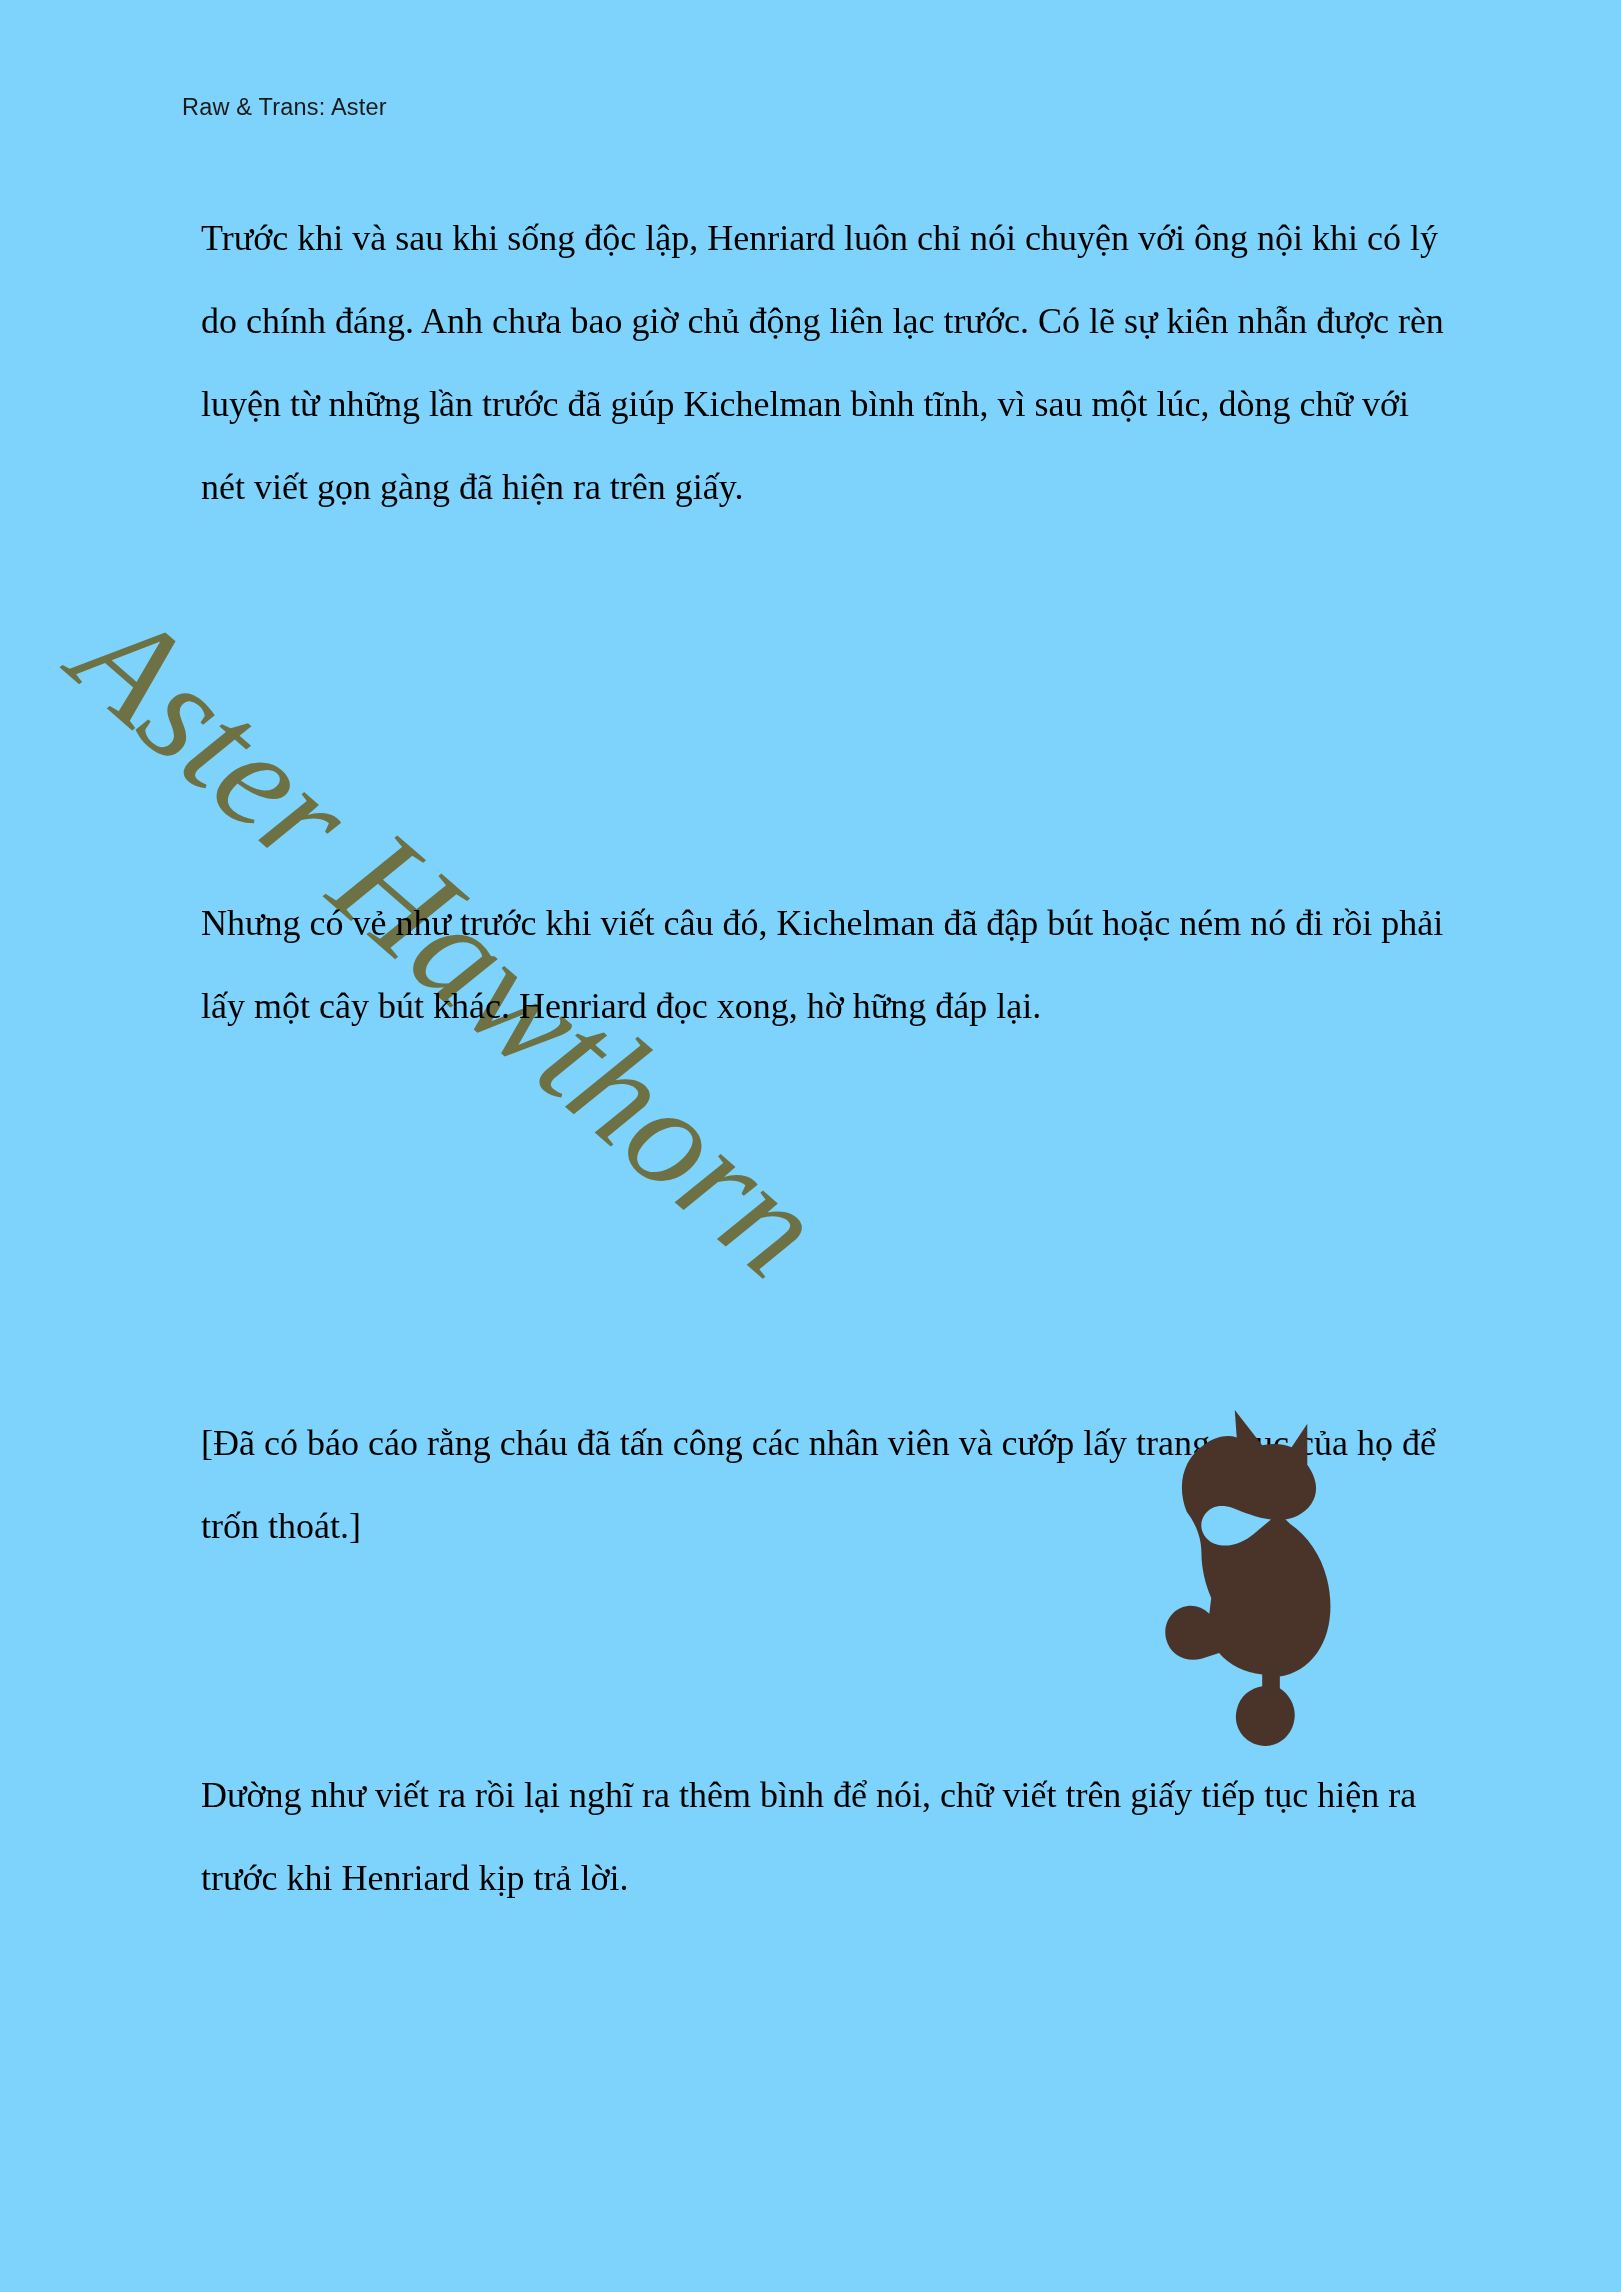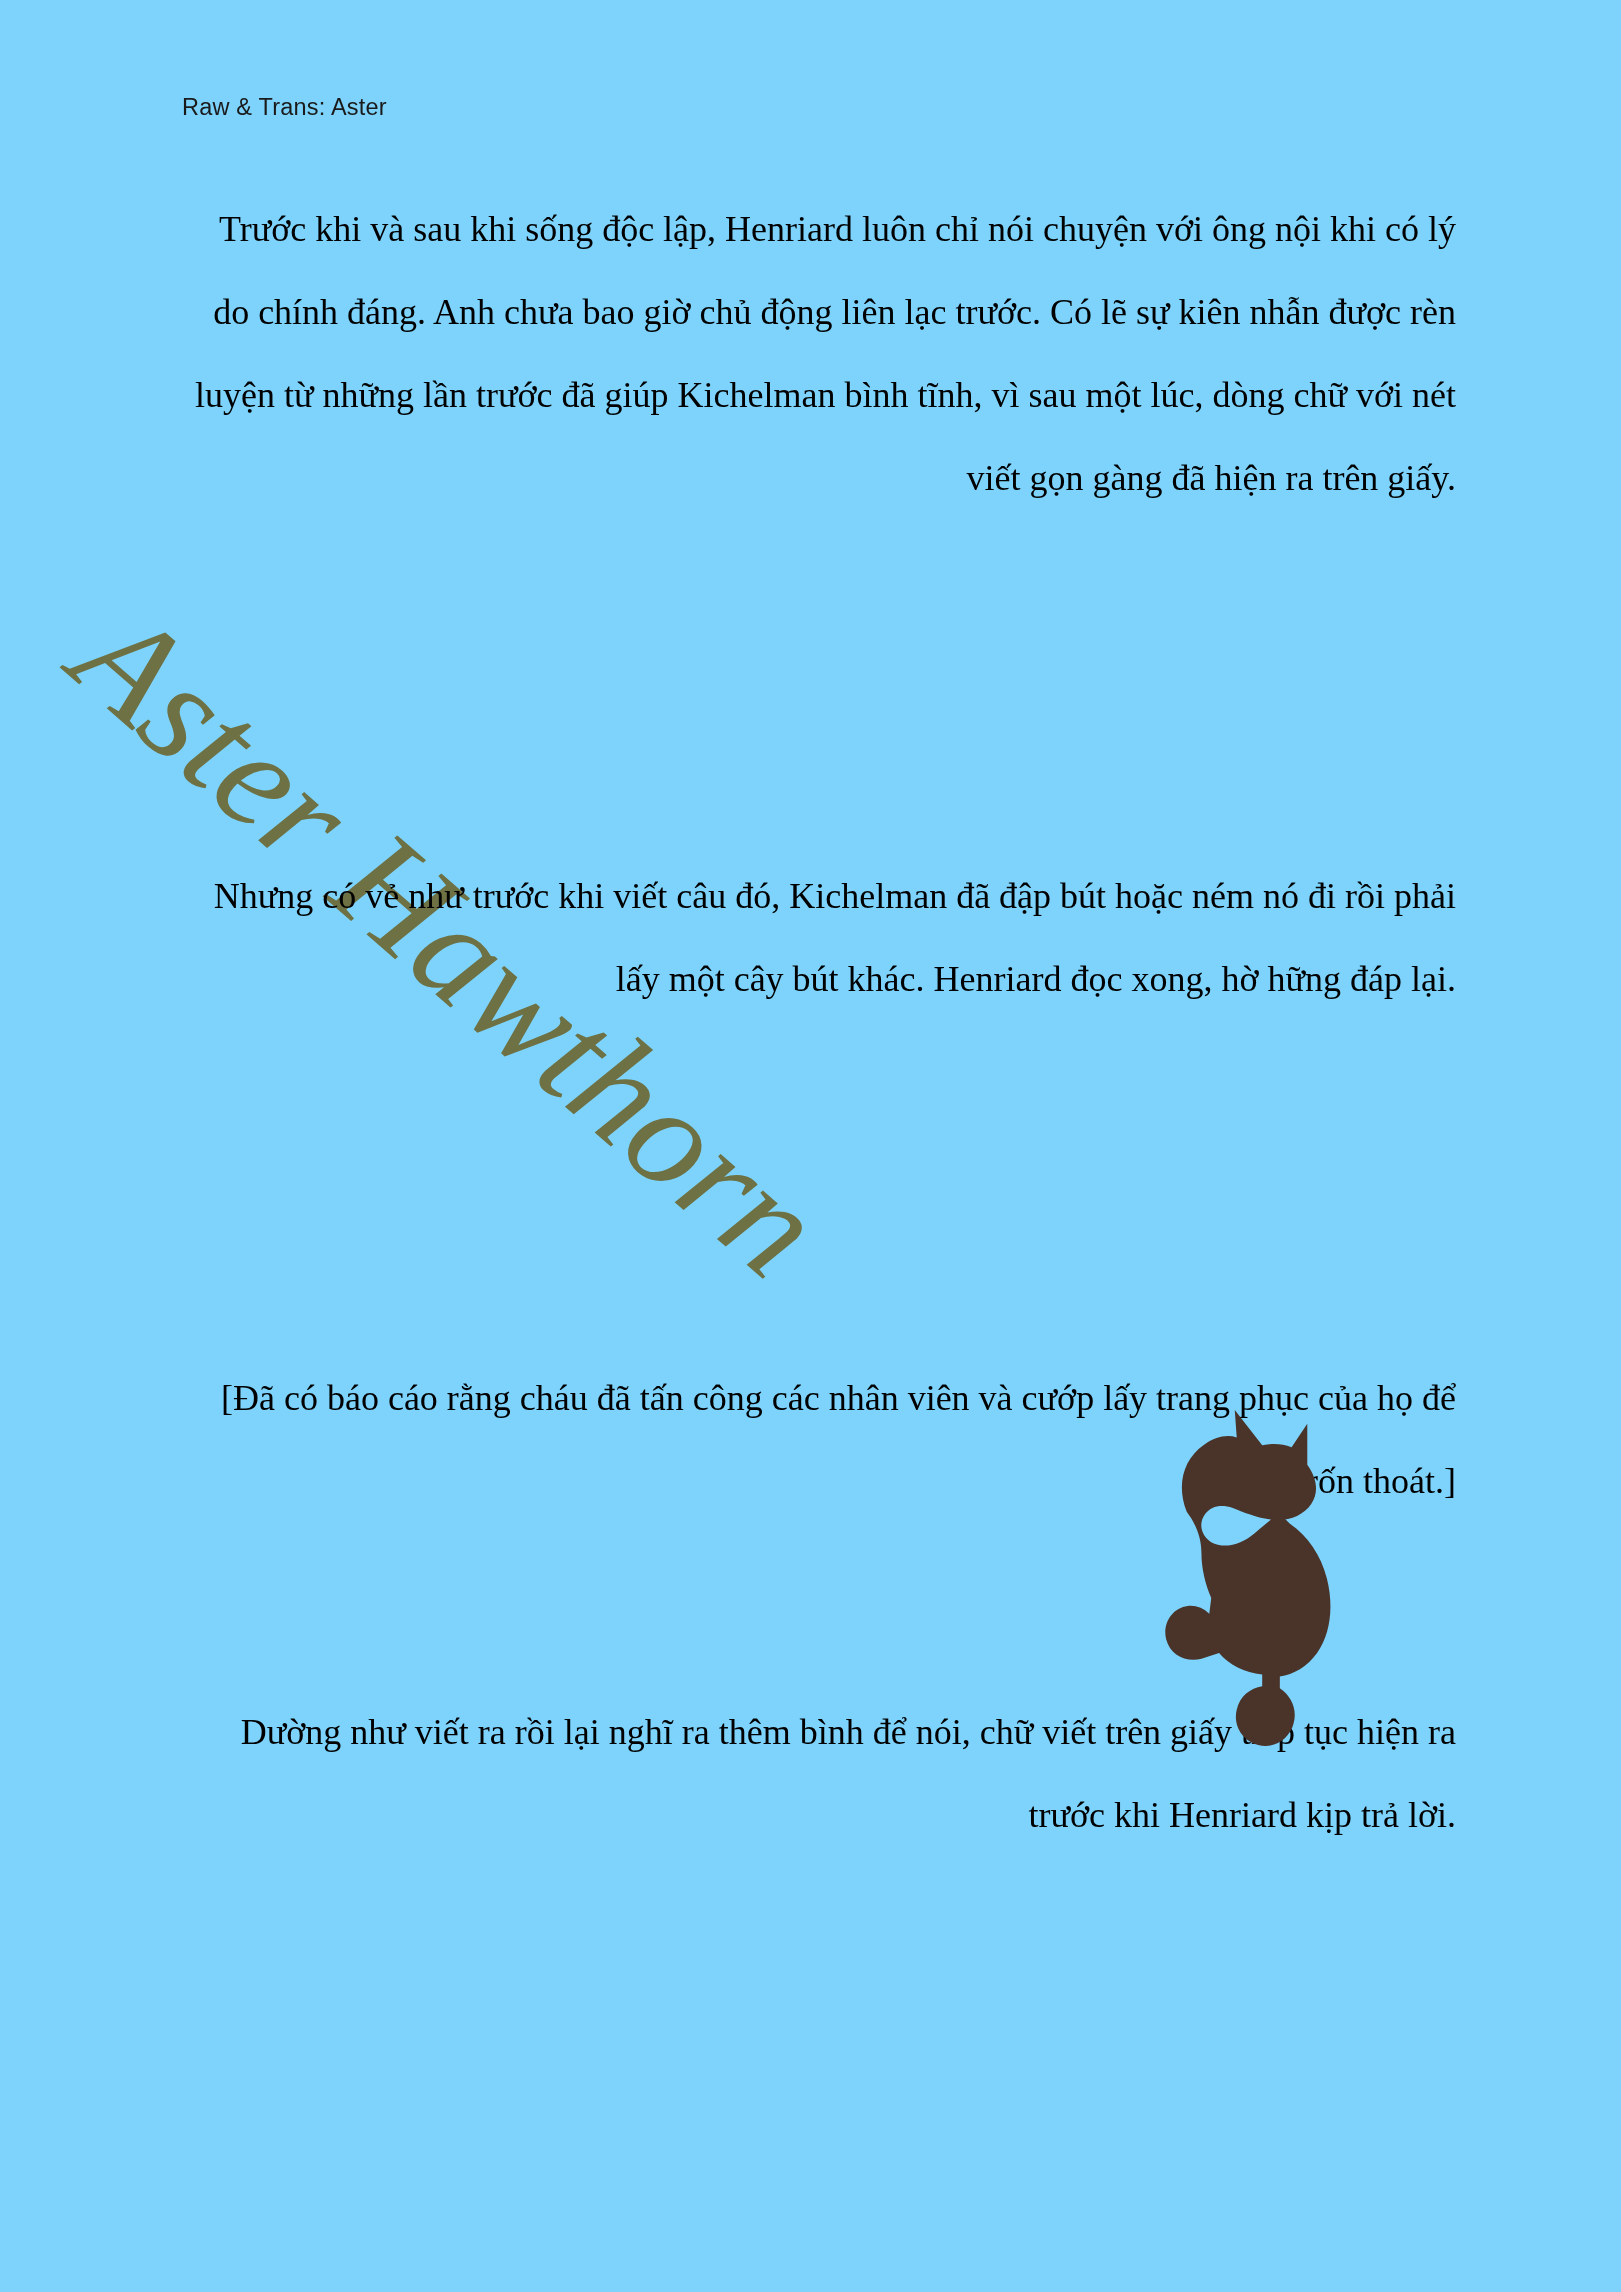--- a/index.html
+++ b/index.html
@@ -34,22 +34,22 @@
     left: 192px;
     top: 188px;
     width: 1264px;
     font-family: "Liberation Serif", "DejaVu Serif", serif;
     font-size: 36px;
     line-height: 83px;
     color: #000000;
     z-index: 3;
   }
   .para {
-    margin: 0;
-    text-align: right;
+    margin: 9px;
+    text-align: left;
   }
   .gap-lg { height: 168px; }
   .gap-md { height: 167px; }
 
   
   .watermark {
     position: absolute;
     left: 152px;
     top: 573px;
     width: 1137px;

